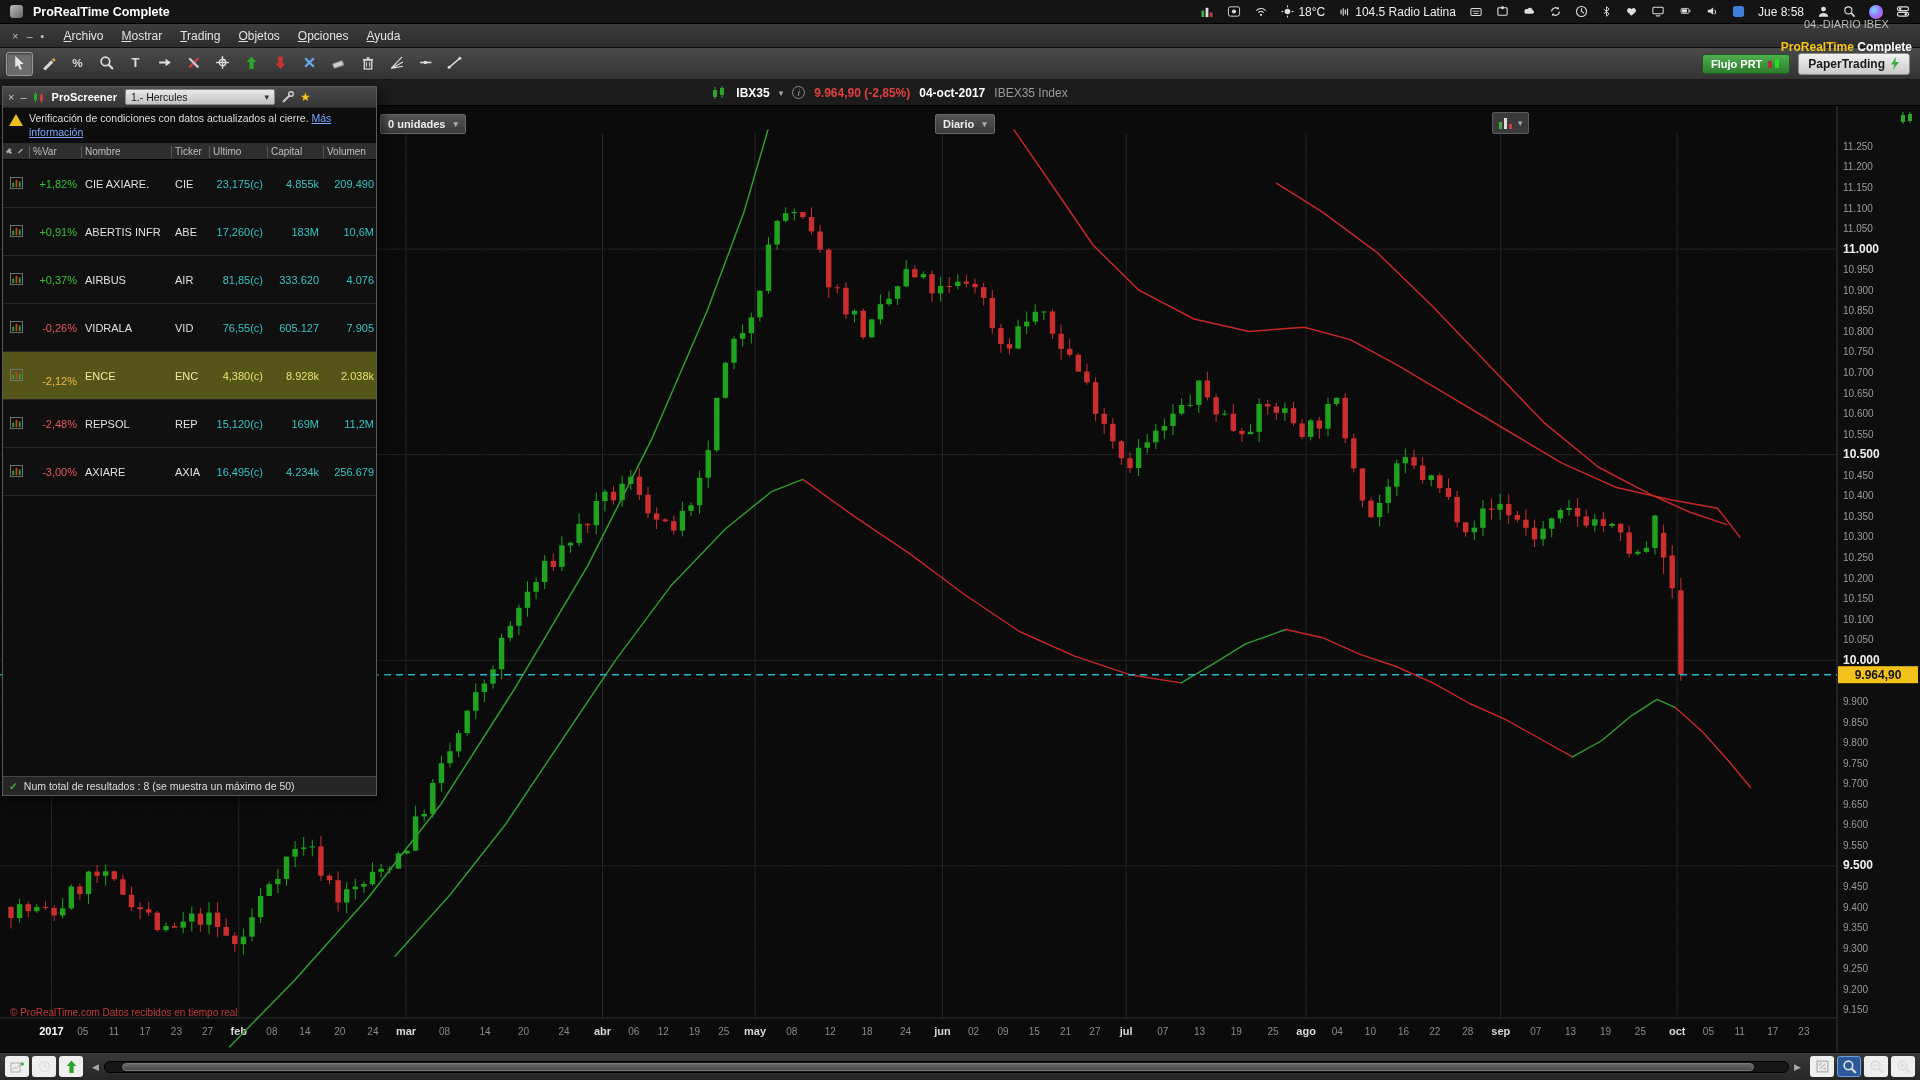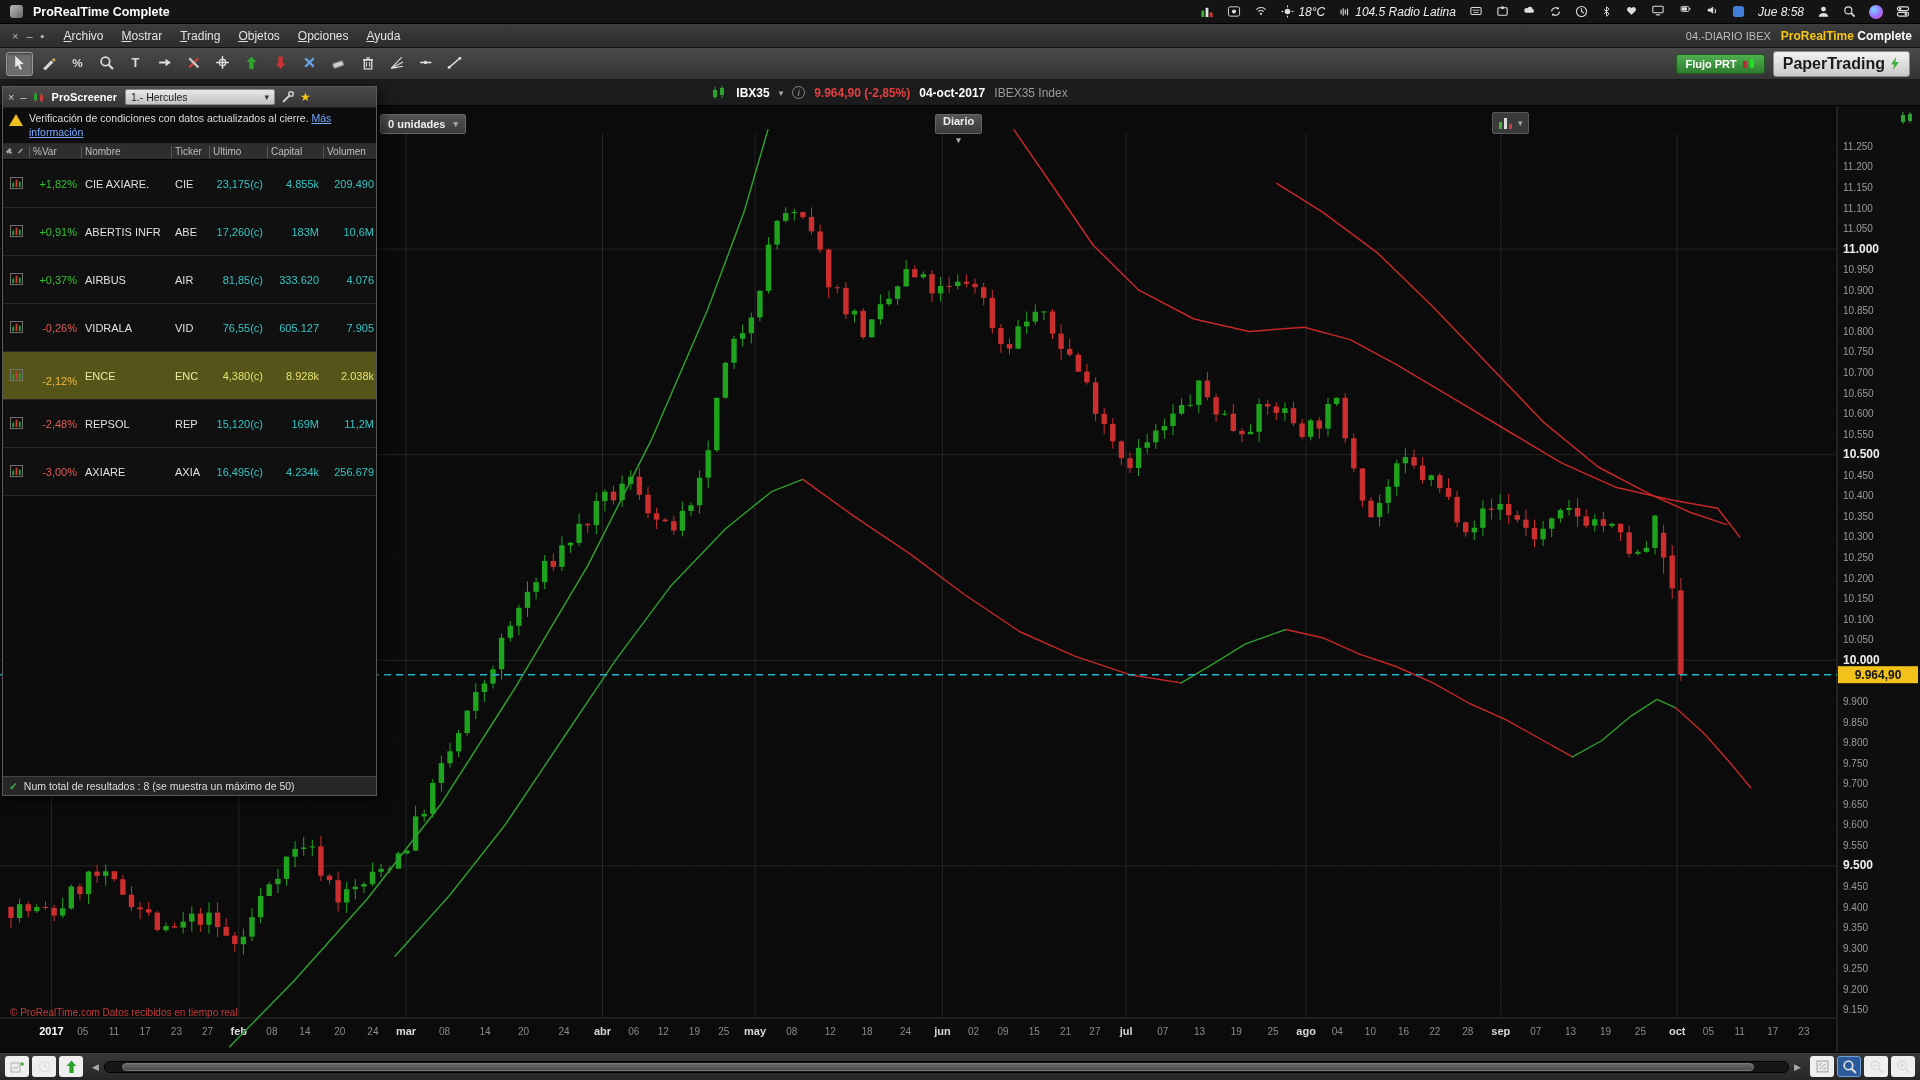--- a/index.html
+++ b/index.html
@@ -6,49 +6,49 @@
   html,body { width:1920px; height:1080px; background:#000; overflow:hidden;
               font-family:"Liberation Sans", sans-serif; }
   body { position:relative; color:#ddd; }
 
   
   .menubar { height:24px; background:#141414; display:flex; align-items:center;
              padding:0 10px; gap:10px; border-bottom:1px solid #000; }
   .app-logo { width:13px; height:13px; border-radius:3px;
               background:linear-gradient(135deg,#bbb,#666); flex:0 0 auto; }
   .app-title { font-size:12.5px; font-weight:bold; color:#fff; white-space:nowrap; }
-  .mb-right { margin-left:auto; display:flex; align-items:flex-start; gap:13px;font-style:italic; }
+  .mb-right { margin-left:auto; display:flex; align-items:center; gap:13px; }
   .mb-item { display:flex; align-items:center; gap:4px; font-size:12px; color:#eee; white-space:nowrap; }
   .siri-orb { width:14px; height:14px; border-radius:50%;
               background:radial-gradient(circle at 35% 35%, #7fd4ff, #9a6bff 55%, #ff5fa0); }
 
   
   .titlebar { height:24px; background:linear-gradient(#3d3d3d,#2c2c2c); display:flex;
               align-items:center; padding:0 8px; font-size:12px; border-bottom:1px solid #111; }
   .win-ctrl { color:#bbb; font-size:11px; padding:0 4px; }
   .menus { display:flex; margin-left:6px; }
   .menu-item { padding:2px 9px; color:#e3e3e3; }
-  .tb-right { margin-left:auto; display:flex; align-items:center; gap:10px; }
+  .tb-right { margin-left:auto; display:flex; align-items:center; gap:10px;flex-direction:column; }
   .workspace { color:#bbb; font-size:11px; }
   .brand .b1 { color:#f5c518; font-weight:bold; }
   .brand .b2 { color:#fff; font-weight:bold; }
 
   
   .toolbar { height:32px; background:linear-gradient(#4a4a4a,#333); display:flex;
              align-items:center; padding:0 6px; border-bottom:1px solid #1a1a1a; }
   #tool-strip { display:flex; align-items:center; gap:2px; }
   .tool-btn { width:27px; height:24px; display:flex; align-items:center; justify-content:center;
               border:1px solid transparent; border-radius:3px; background:transparent; cursor:default; }
   .tool-btn.active { background:#6d6d6d; border-color:#9a9a9a; box-shadow:inset 0 1px 2px rgba(0,0,0,.5); }
   .toolbar-right { margin-left:auto; display:flex; align-items:center; gap:8px; padding-right:4px; }
   .flujo-btn { background:linear-gradient(#4fae4f,#2e7d2e); border:1px solid #1e5c1e; color:#fff;
                font-weight:bold; font-size:11px; border-radius:3px; padding:3px 8px;
                display:flex; align-items:center; gap:5px; }
   .paper-btn { background:linear-gradient(#f2f2f2,#c9c9c9); border:1px solid #8a8a8a; color:#1a1a1a;
-               font-weight:bold; font-size:16px; border-radius:3px; padding:3px 9px;
+               font-weight:bold; font-size:12px; border-radius:3px; padding:3px 9px;
                display:flex; align-items:center; gap:5px; }
 
   
   .instrumentbar { height:26px; background:#1c1c1c; border-bottom:1px solid #000;
                    display:flex; align-items:center; justify-content:center; font-size:12px; }
   .instr-group { display:flex; align-items:center; gap:9px; transform:translateX(-70px); }
   .sym { color:#fff; font-weight:bold; }
   .car { color:#aaa; font-size:9px; }
   .info-i { width:13px; height:13px; border:1px solid #888; border-radius:50%; color:#aaa;
             font-size:9px; display:flex; align-items:center; justify-content:center; font-style:italic; }
@@ -56,21 +56,21 @@
   .px-date { color:#fff; font-weight:bold; }
   .px-name { color:#9a9a9a; }
 
   
   .main { position:relative; height:946px; background:#0b0b0b; }
   #chart-svg { position:absolute; left:0; top:0; }
   .float-select { position:absolute; top:8px; height:20px; background:linear-gradient(#555,#3a3a3a);
                   border:1px solid #666; border-radius:2px; color:#eee; font-size:11px;
                   display:flex; align-items:center; gap:8px; padding:0 7px;font-weight:bold; }
   .units-select { left:380px; }
-  .tf-select { left:935px;flex-direction:column; }
+  .tf-select { left:935px; }
   .ctype-widget { position:absolute; top:6px; left:1492px; height:22px; background:#3a3a3a;
                   border:1px solid #5a5a5a; border-radius:2px; display:flex; align-items:center;
                   gap:4px; padding:0 5px; }
   .corner-icon { position:absolute; top:5px; right:5px; }
 
   
   .screener { position:absolute; left:2px; top:86px; width:375px; height:710px; z-index:50;
               background:#0d0d0d; border:1px solid #5a5a5a; display:flex; flex-direction:column;
               box-shadow:3px 4px 12px rgba(0,0,0,.7); }
   .s-title { height:21px; background:linear-gradient(#4a4a4a,#353535); display:flex;

